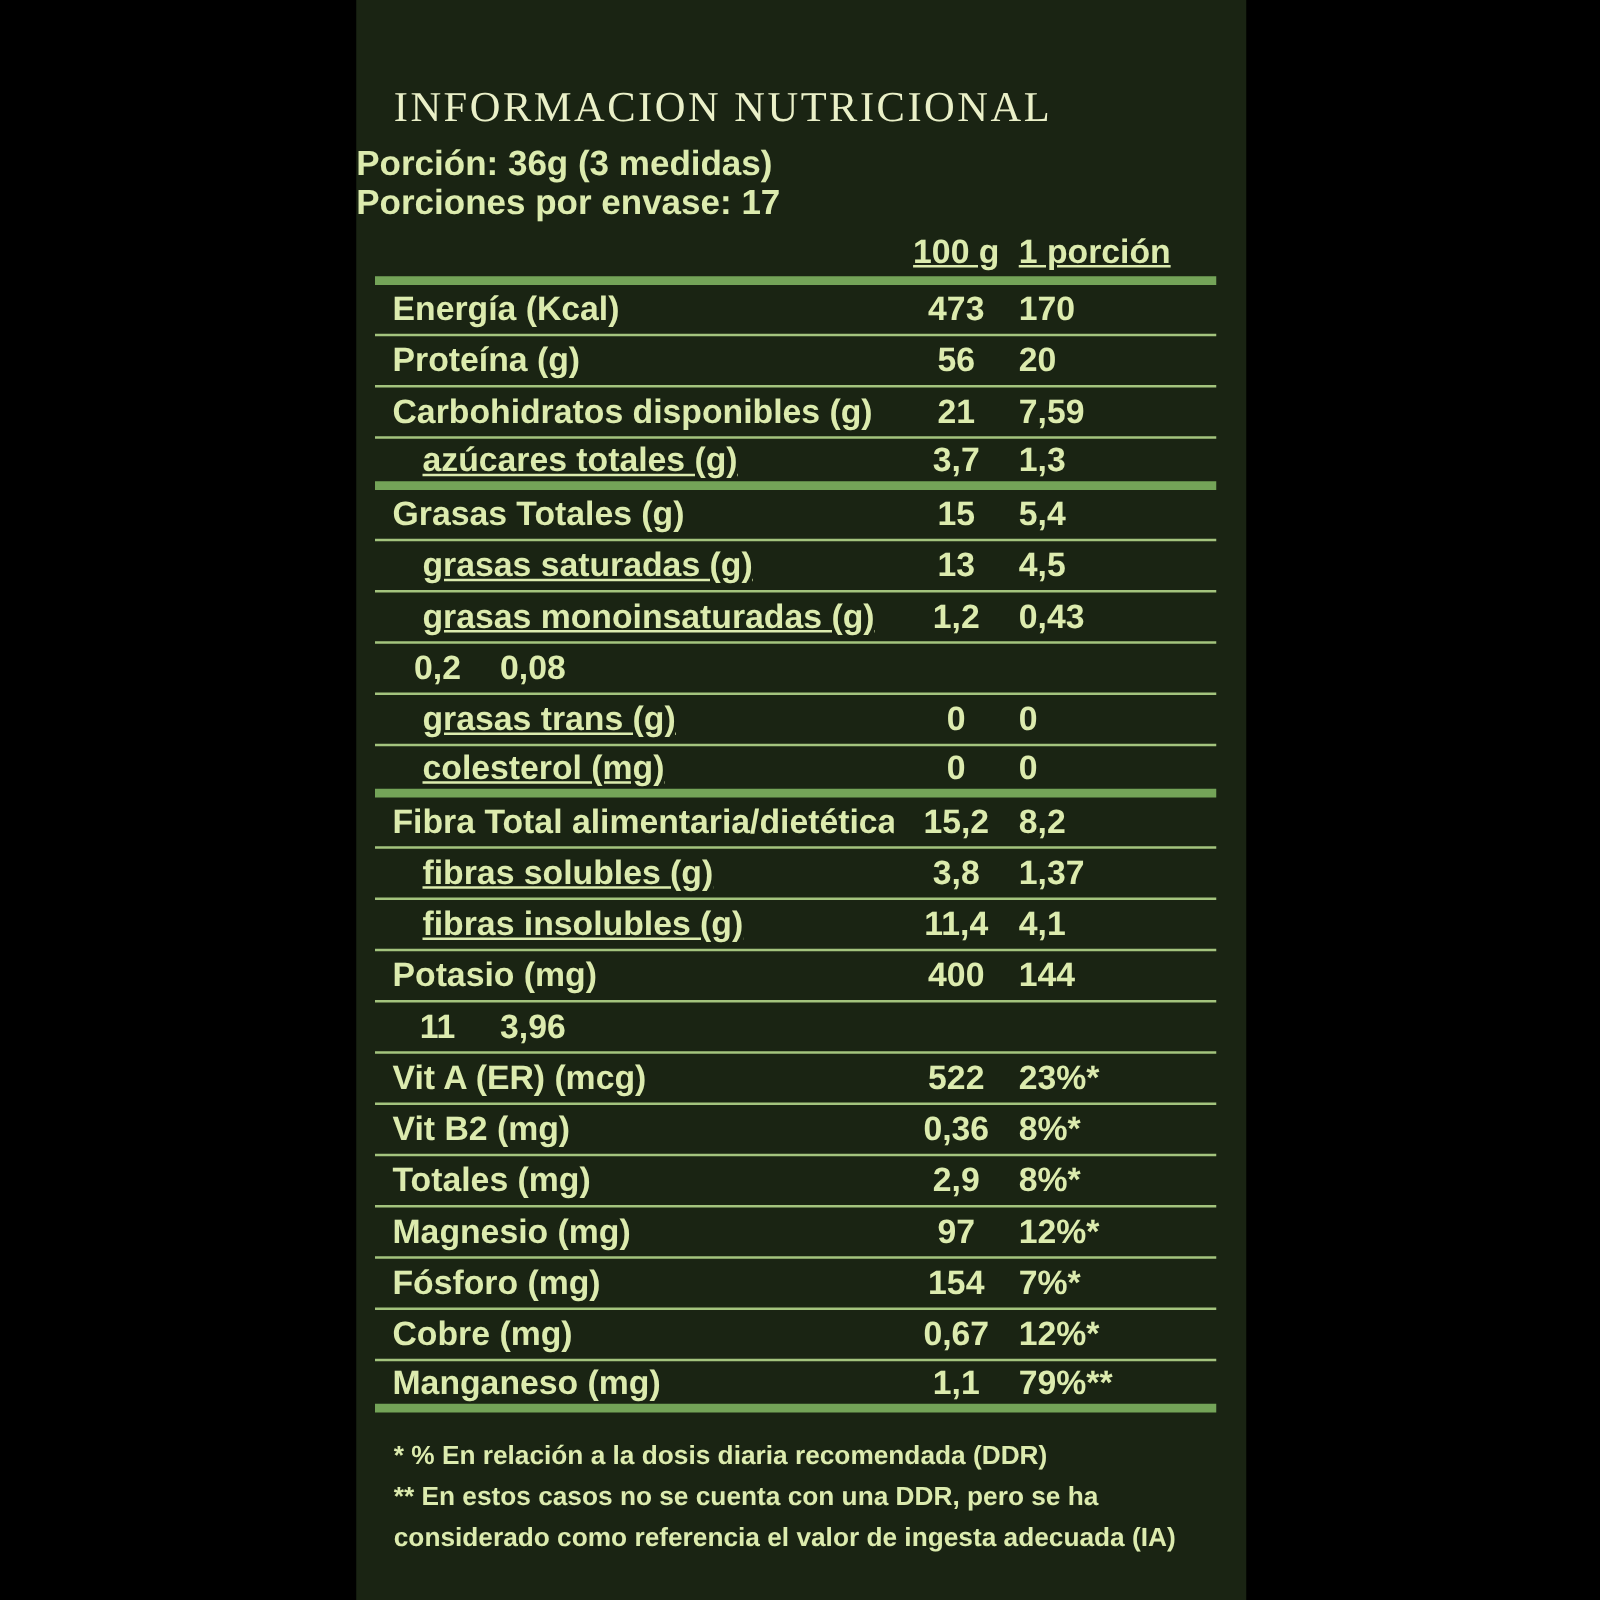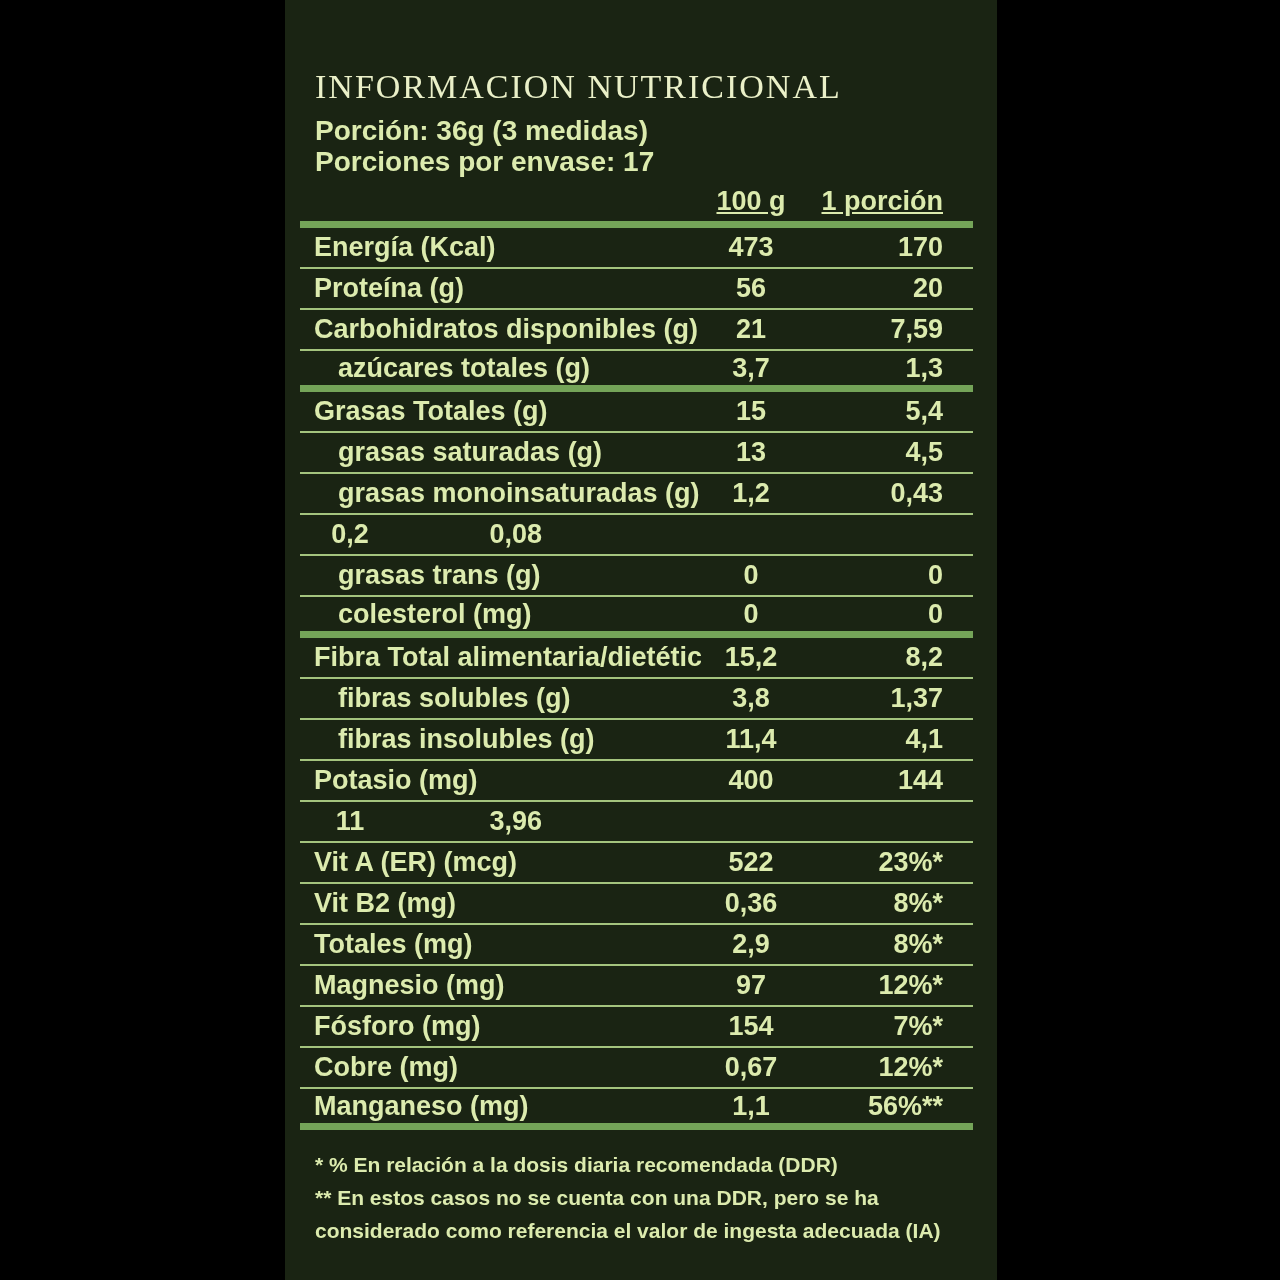--- a/index.html
+++ b/index.html
@@ -29,21 +29,20 @@
     margin: 0;
     padding: 68px 0 0 30px;
     font-family: "Liberation Serif", serif;
     font-weight: normal;
     font-size: 34px;
     letter-spacing: 2px;
     color: var(--title-color, #eaf0c8);
     white-space: nowrap;
   }
   .serving-line {
-    padding-left: 30px;
     font-size: 28px;
     font-weight: bold;
     line-height: 31px;
   }
   .serving-line.first { margin-top: 9px; }
   .table-wrap {
     margin: 0 24px 0 15px; 
   }
   .colhead {
     display: flex;
@@ -71,31 +70,30 @@
   }
   .row.thick {
     border-bottom: 7px solid var(--rule-thick, #74a458);
   }
   .label-cell {
     flex: 1;
     padding-left: 14px;
     white-space: nowrap;
     overflow: hidden;
   }
-  .row.indent .label-cell { padding-left: 38px; }
+  .row.indent .label-cell { padding-left: 38px; text-decoration: underline; }
   .v1 {
     width: 100px;
     text-align: center;
     flex: 0 0 auto;
   }
   .v2 {
     width: 128px;
-    text-align: right;
+    text-align: left;
     flex: 0 0 auto;
-    margin-left: 14px;
   }
   .endpad {
     width: 30px;
     flex: 0 0 auto;
   }
   .notes {
     margin: 18px 24px 0 30px;
     font-size: 21px;
     font-weight: 600;
     line-height: 33px;
@@ -246,21 +244,21 @@
           </div>
           <div class="row">
             <span class="label-cell">Cobre (mg)</span>
             <span class="v1">0,67</span>
             <span class="v2">12%*</span>
             <span class="endpad"></span>
           </div>
           <div class="row thick">
             <span class="label-cell">Manganeso (mg)</span>
             <span class="v1">1,1</span>
-            <span class="v2">56%**</span>
+            <span class="v2">79%**</span>
             <span class="endpad"></span>
           </div>
         </div>
     </div>
 
     <div class="notes" id="notes">
         <div class="note-line">* % En relación a la dosis diaria recomendada (DDR)</div>
         <div class="note-line">** En estos casos no se cuenta con una DDR, pero se ha</div>
         <div class="note-line">considerado como referencia el valor de ingesta adecuada (IA)</div>
       </div>

